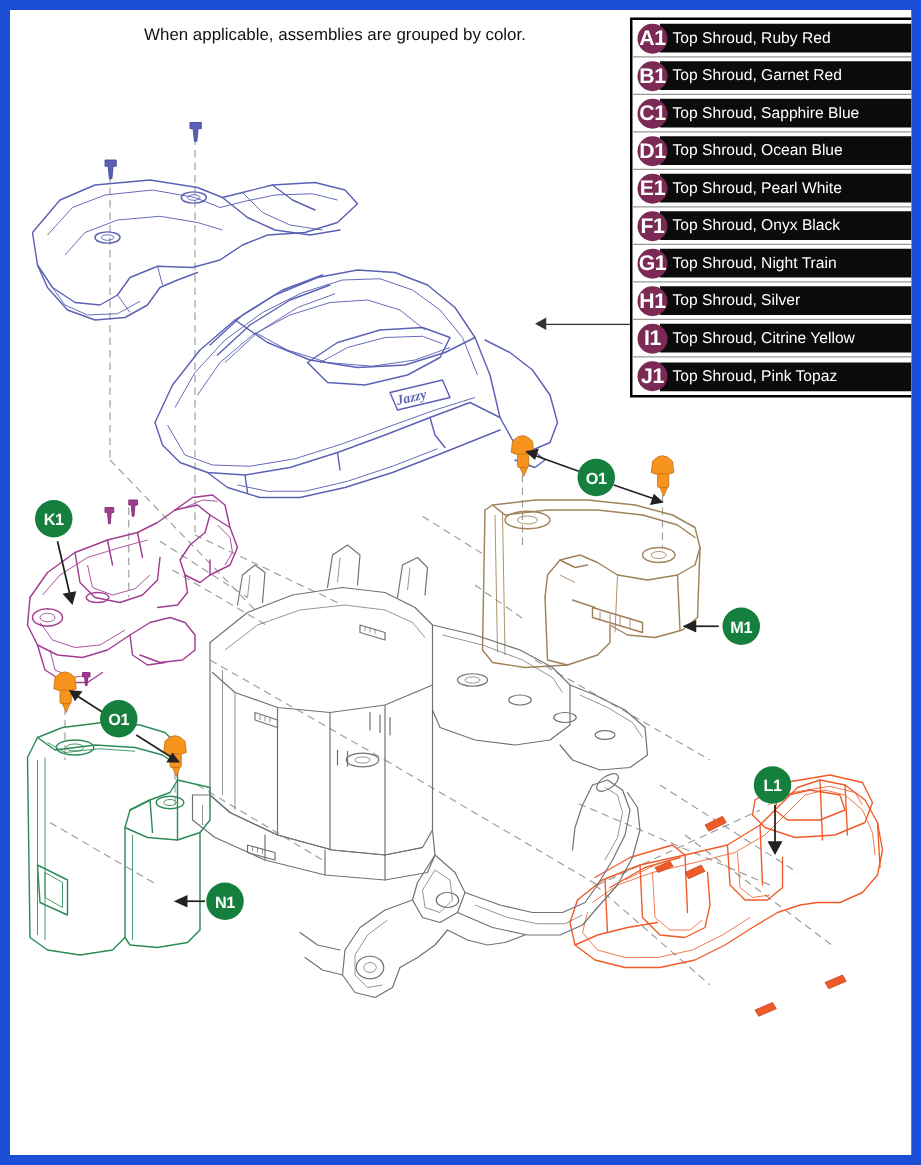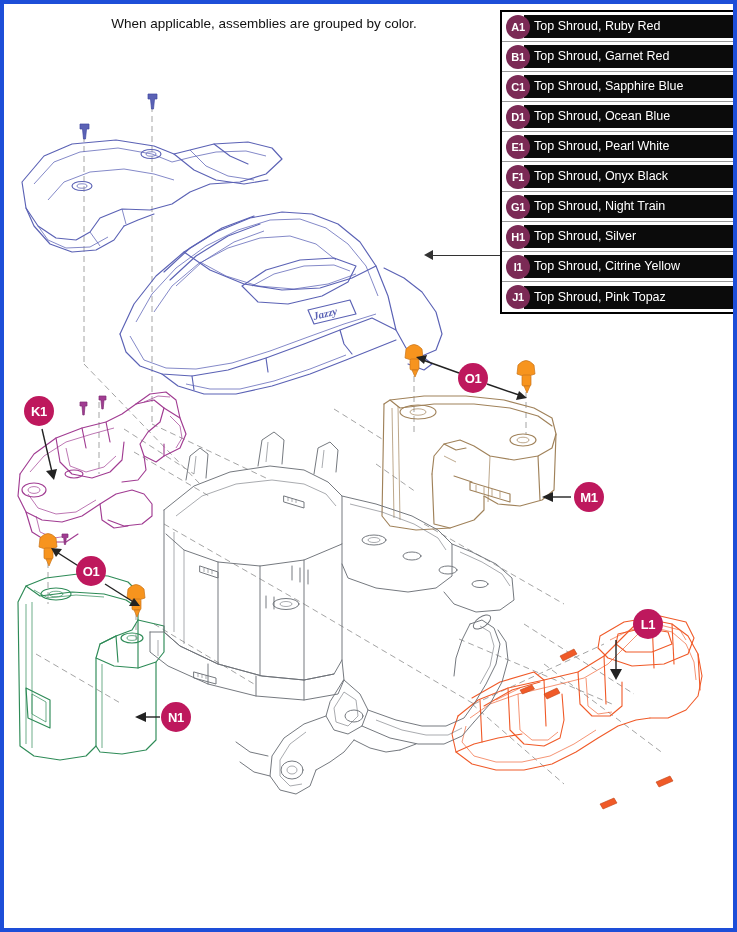--- a/index.html
+++ b/index.html
@@ -1,49 +1,49 @@
 <!DOCTYPE html>
 <html><head>
 <meta charset="utf-8">
 <title>Parts Diagram</title>
 <style>
   html,body{margin:0;padding:0;background:#ffffff;}
   body{width:737px;height:932px;font-family:"Liberation Sans",sans-serif;}
 
   #page{position:relative;width:737px;height:932px;box-sizing:border-box;
-        border:4px solid #1d4ed8;background:#fff;overflow:hidden;}
+        border:8px solid #1d4ed8;background:#fff;overflow:hidden;}
 
   
   #header-note{position:absolute;left:60px;top:12px;width:400px;text-align:center;
       font-size:13.5px;line-height:16.5px;color:#111;}
 
   
   #legend{position:absolute;left:496px;top:6px;width:245px;
       border:2px solid #000;background:#fff;box-sizing:border-box;}
   .legend-row{position:relative;height:30px;border-bottom:1px solid #999;
       display:flex;align-items:center;box-sizing:border-box;padding-left:4px;}
   .legend-row:last-child{border-bottom:none;}
   .badge{width:24px;height:24px;border-radius:50%;background:#7B2A55;
-      color:#fff;font-size:11px;font-weight:bold;flex:0 0 24px;
+      color:#fff;font-size:17px;font-weight:bold;flex:0 0 24px;
       display:flex;align-items:center;justify-content:center;
       letter-spacing:-0.3px;z-index:2;position:relative;}
   .legend-label{margin-left:-6px;background:#0b0b0b;color:#fff;
       font-size:12.5px;height:23px;line-height:23px;padding:0 6px 0 10px;
       white-space:nowrap;overflow:hidden;flex:1 1 auto;box-sizing:border-box;}
 
   
   #legend-leader{position:absolute;left:424px;top:251px;width:72px;height:1px;
       background:#333;}
   #legend-leader-head{position:absolute;left:420px;top:246px;width:0;height:0;
       border-top:5px solid transparent;border-bottom:5px solid transparent;
       border-right:9px solid #333;}
 
   
   .callout{position:absolute;width:30px;height:30px;border-radius:50%;
-      background:#be185d;color:#fff;font-size:13px;font-weight:bold;
+      background:#15803d;color:#fff;font-size:13px;font-weight:bold;
       display:flex;align-items:center;justify-content:center;z-index:30;
       letter-spacing:-0.3px;}
 
   
   #drawing{position:absolute;left:0;top:0;width:737px;height:932px;z-index:5;}
 
   .nosel{user-select:none;}
 </style>
 </head>
 <body>
@@ -411,21 +411,21 @@
       <line x1="567" y1="493" x2="545" y2="493"></line>
       <polygon points="538,493 549,488 549,498" fill="#222" stroke="none"></polygon>
 
       <line x1="156" y1="713" x2="138" y2="713"></line>
       <polygon points="131,713 142,708 142,718" fill="#222" stroke="none"></polygon>
     </g>
 
   </svg>
 
   <div class="callout" style="left:20px;  top:392px;text-align:center;">K1</div>
-  <div class="callout" style="left:629px; top:605px;">L1</div>
+  <div class="callout" style="left:595px; top:605px;">L1</div>
   <div class="callout" style="left:570px; top:478px;text-align:center;">M1</div>
   <div class="callout" style="left:157px; top:698px;">N1</div>
   <div class="callout" style="left:454px; top:359px;">O1</div>
   <div class="callout" style="left:72px;  top:552px;">O1</div>
 
   <div id="legend">
 
     <div class="legend-row">
       <span class="badge">A1</span>
       <span class="legend-label">Top Shroud, Ruby Red</span>

